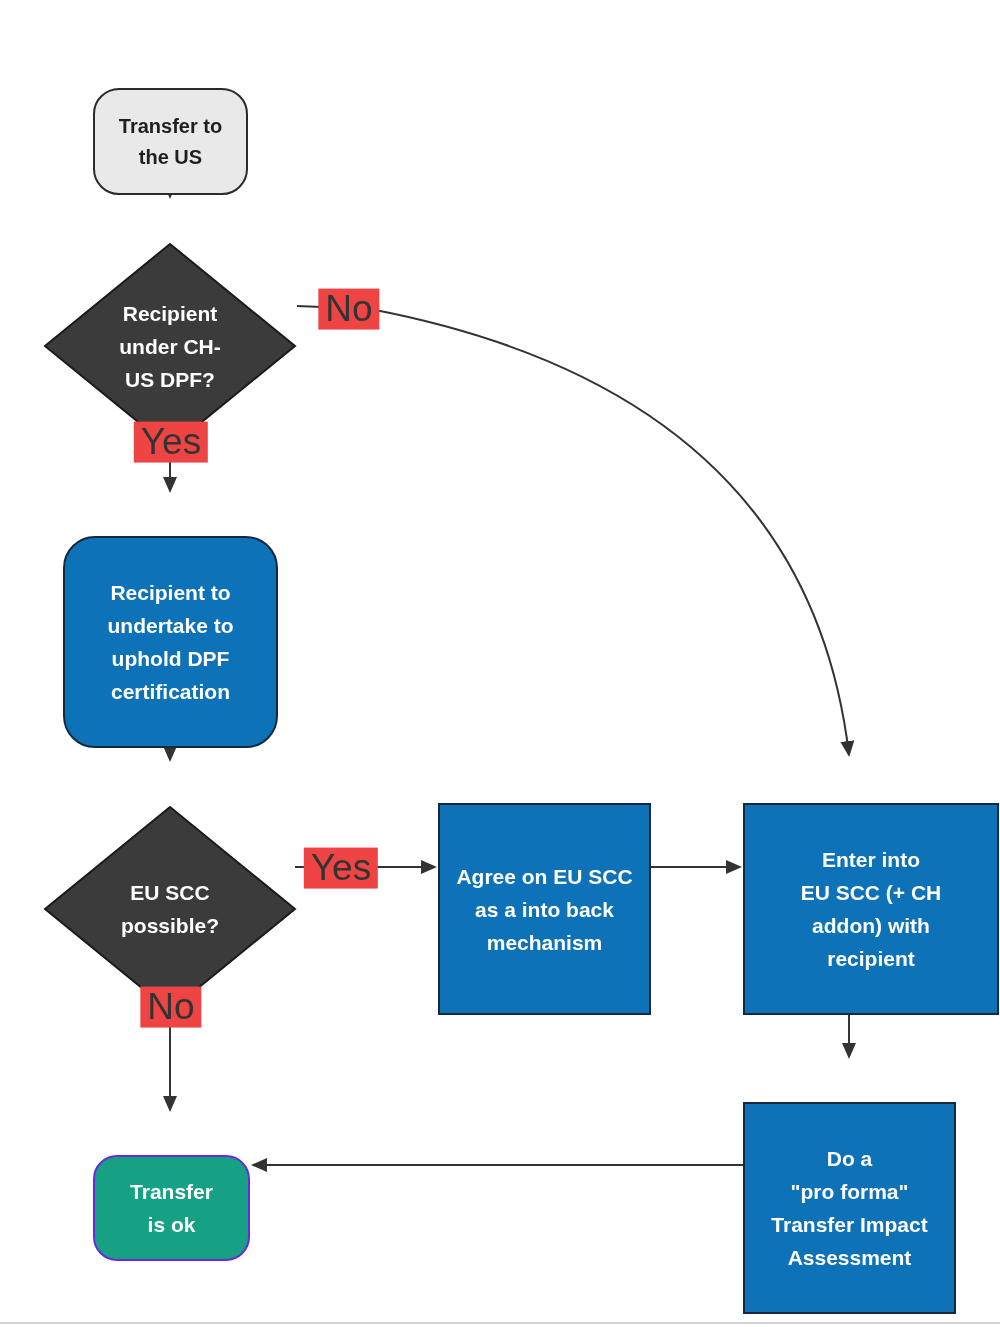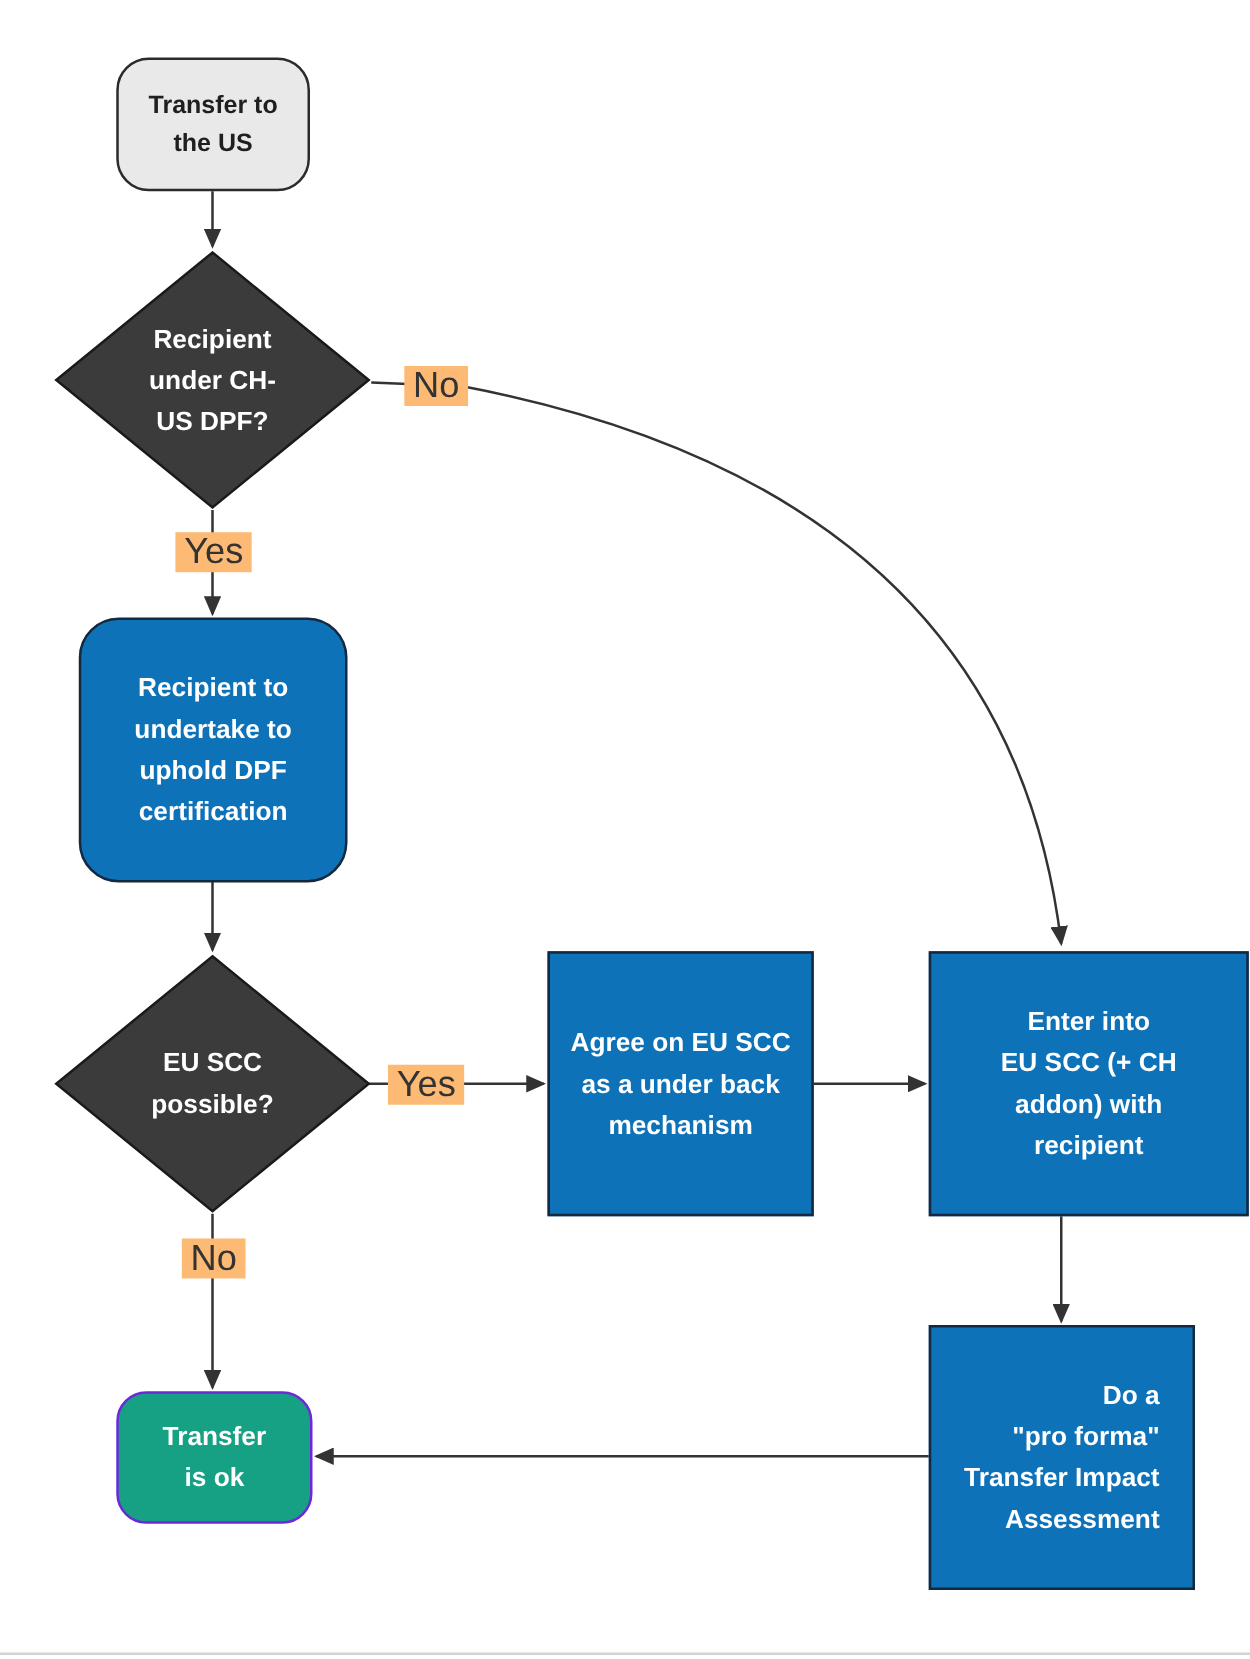--- a/index.html
+++ b/index.html
@@ -24,20 +24,21 @@
     position: absolute;
     z-index: 2;
     display: flex;
     align-items: center;
     justify-content: center;
     text-align: center;
     box-sizing: border-box;
     font-weight: bold;
     font-size: 21px;
     line-height: 33px;
+    margin-top: 42px;
   }
   .node .label { white-space: pre-line; position: relative; z-index: 2; }
 
   .start {
     background: var(--start-fill, #e9e9e9);
     color: var(--start-text, #1f1f1f);
     border: 2px solid #2b2b2b;
     border-radius: 26px;
   }
   .process {
@@ -52,25 +53,25 @@
     border-radius: 24px;
   }
   .diamond { background: transparent; color: var(--node-text, #fff); }
   .diamond .shape { position: absolute; left: 0; top: 0; width: 100%; height: 100%; z-index: 1; }
   .diamond-poly { fill: var(--decision-fill, #3b3b3b); stroke: #1a1a1a; stroke-width: 2; }
 
   .edge-label {
     position: absolute;
     z-index: 3;
     transform: translate(-50%, -50%);
-    font-size: 29px;
+    font-size: 37px;
     font-weight: 400;
     line-height: 1.05;
     color: #333333;
-    background: #fdba74;
+    background: #ef4444;
     padding: 1px 7px;
   }
 
   .bottom-line {
     position: absolute;
     left: 0; right: 0;
     top: 1322px;
     height: 2px;
     background: #d2d2d2;
     z-index: 0;
@@ -122,32 +123,32 @@
   <div class="node diamond" style="left:43px; top:763px; width:254px; height:208px;">
     <svg class="shape" viewBox="0 0 254 208" preserveAspectRatio="none">
       <polygon class="diamond-poly" points="127,2 252,104 127,206 2,104"></polygon>
     </svg>
     <span class="label">EU SCC
 possible?</span>
   </div>
 
   <div class="node process" style="left:438px; top:761px; width:213px; height:212px;">
     <span class="label">Agree on EU SCC
-as a under back
+as a into back
 mechanism</span>
   </div>
 
   <div class="node process" style="left:743px; top:761px; width:256px; height:212px;">
     <span class="label">Enter into
 EU SCC (+ CH
 addon) with
 recipient</span>
   </div>
 
-  <div class="node process" style="left:743px; top:1060px; width:213px; height:212px;text-align:right;">
+  <div class="node process" style="left:743px; top:1060px; width:213px; height:212px;">
     <span class="label">Do a
 "pro forma"
 Transfer Impact
 Assessment</span>
   </div>
 
   <div class="node terminal" style="left:93px; top:1113px; width:157px; height:106px;">
     <span class="label">Transfer
 is ok</span>
   </div>

